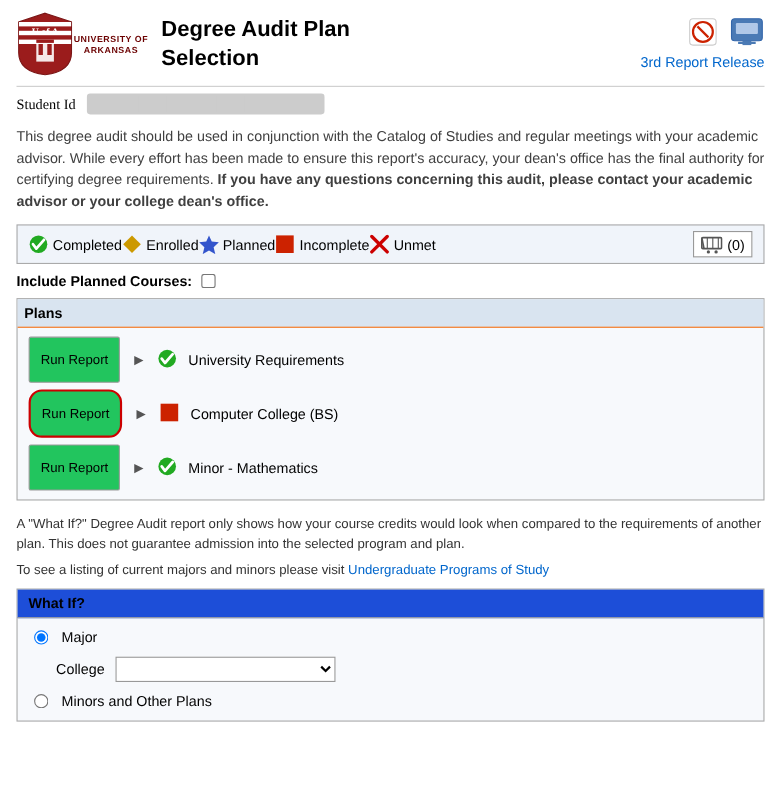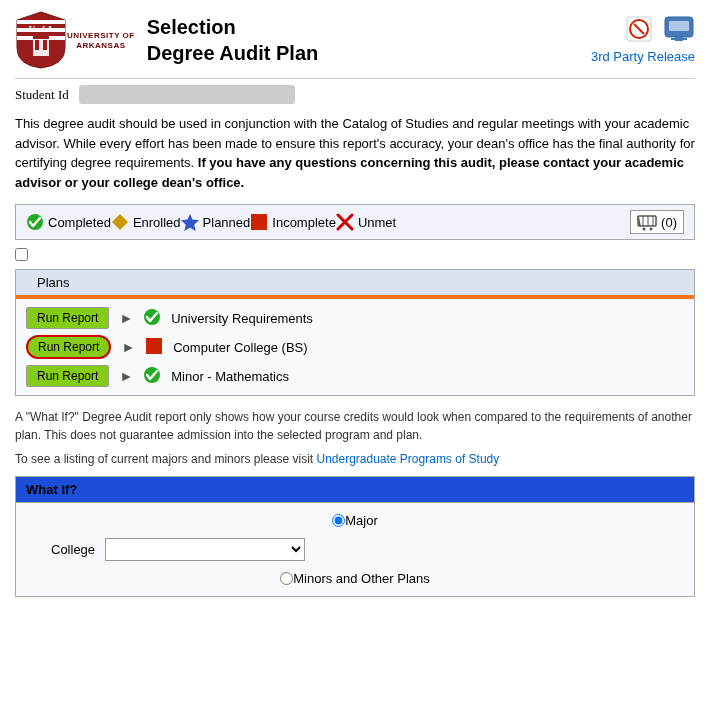--- a/index.html
+++ b/index.html
@@ -88,21 +88,21 @@
     .student-id-value {
       background: #ccc;
       color: #ccc;
       border-radius: 3px;
       padding: 2px 30px;
       font-size: 12px;
       user-select: none;
     }
     
     .disclaimer {
-      color: #000000;
+      color: #404040;
       font-size: 13px;
       line-height: 1.5;
       margin-bottom: 12px;
     }
     .disclaimer strong {
       font-weight: bold;
     }
     
     .legend-row {
       display: flex;
@@ -147,41 +147,41 @@
       font-weight: bold;
     }
     
     .section-box {
       border: 1px solid #aaa;
       background: #f7f9fc;
       margin-bottom: 12px;
     }
     .section-header {
       background: #d9e4f0;
-      padding: 5px 21px;
-      font-weight: normal;
-      font-size: 13px;
-      border-bottom: 4px solid #f97316;
+      padding: 5px 6px;
+      font-weight: bold;
+      font-size: 13px;
+      border-bottom: 1px solid #f97316;
     }
     .plans-table {
       width: 100%;
       padding: 8px 10px;
       display: flex;
       flex-direction: column;
       gap: 6px;
     }
     .plan-row {
       display: flex;
       align-items: center;
       gap: 10px;
     }
     .run-report-btn {
-      background: #84cc16;
+      background: #22c55e;
       border: 1px solid #999;
-      padding: 3px 10px;
+      padding: 13px 10px;
       font-size: 12px;
       cursor: pointer;
       border-radius: 2px;
       white-space: nowrap;
     }
     .run-report-btn.highlighted {
       border: 2px solid #cc0000;
       border-radius: 12px;
     }
     .plan-arrow {
@@ -216,23 +216,22 @@
     }
     .whatif-content {
       padding: 10px 15px;
       display: flex;
       flex-direction: column;
       gap: 10px;
     }
     .radio-row {
       display: flex;
       align-items: center;
-      gap: 0;
-      font-size: 13px;
-      justify-content: center;
+      gap: 12px;
+      font-size: 13px;
     }
     .college-row {
       display: flex;
       align-items: center;
       gap: 10px;
       font-size: 13px;
       padding-left: 20px;
     }
     .college-select {
       width: 200px;
@@ -272,22 +271,22 @@
 
           <rect x="18" y="28" width="16" height="18" fill="#fff" clip-path="url(#shieldClip)" opacity="0.9"></rect>
           <rect x="20" y="30" width="4" height="10" fill="#9b1c1c" clip-path="url(#shieldClip)"></rect>
           <rect x="28" y="30" width="4" height="10" fill="#9b1c1c" clip-path="url(#shieldClip)"></rect>
           <rect x="18" y="26" width="16" height="3" fill="#9b1c1c" clip-path="url(#shieldClip)"></rect>
         </svg>
         <div class="logo-text">UNIVERSITY OF<br>ARKANSAS</div>
       </div>
 
       <div>
+        <div class="page-title">Degree Audit Plan</div>
         <div class="page-title">Selection</div>
-        <div class="page-title">Degree Audit Plan</div>
       </div>
     </div>
     <div class="header-right">
       <div class="header-icons">
 
         <div class="icon-btn">
           <svg width="28" height="28" viewBox="0 0 28 28">
             <rect x="2" y="2" width="24" height="24" rx="3" fill="#fff" stroke="#ccc" stroke-width="1"></rect>
             <circle cx="14" cy="14" r="9" fill="none" stroke="#cc2200" stroke-width="2"></circle>
             <line x1="9" y1="9" x2="19" y2="19" stroke="#cc2200" stroke-width="2"></line>
@@ -296,21 +295,21 @@
 
         <div class="icon-btn">
           <svg width="32" height="28" viewBox="0 0 32 28">
             <rect x="2" y="2" width="28" height="20" rx="3" fill="#4a7ab5" stroke="#3366aa" stroke-width="1"></rect>
             <rect x="6" y="6" width="20" height="10" rx="1" fill="#b0c8e8"></rect>
             <rect x="12" y="22" width="8" height="4" fill="#4a7ab5"></rect>
             <line x1="8" y1="24" x2="24" y2="24" stroke="#4a7ab5" stroke-width="2"></line>
           </svg>
         </div>
       </div>
-      <a class="third-party-link" href="#">3rd Party Release</a>
+      <a class="third-party-link" href="#">3rd Report Release</a>
     </div>
   </div>
 
   <div class="student-id-row">
     <span>Student Id</span>
     <span class="student-id-value">████████  ██████████</span>
   </div>
 
   <div class="disclaimer">
     <span>This degree audit should be used in conjunction with the Catalog of Studies and regular meetings with your academic advisor. While every effort has been made to ensure this report's accuracy, your dean's office has the final authority for certifying degree requirements. </span><strong>If you have any questions concerning this audit, please contact your academic advisor or your college dean's office.</strong>
@@ -368,20 +367,21 @@
         <line x1="11" y1="3" x2="11" y2="13" stroke="#555" stroke-width="1"></line>
         <line x1="16" y1="3" x2="16" y2="13" stroke="#555" stroke-width="1"></line>
         <circle cx="7" cy="16" r="1.5" fill="#555"></circle>
         <circle cx="14" cy="16" r="1.5" fill="#555"></circle>
       </svg>
       <span>(0)</span>
     </div>
   </div>
 
   <div class="include-planned">
+    <span>Include Planned Courses:</span>
     <input type="checkbox" style="">
   </div>
 
   <div class="section-box">
     <div class="section-header">Plans</div>
     <div class="plans-table">
 
       <div class="plan-row">
         <button class="run-report-btn">Run Report</button>
         <span class="plan-arrow">►</span>

